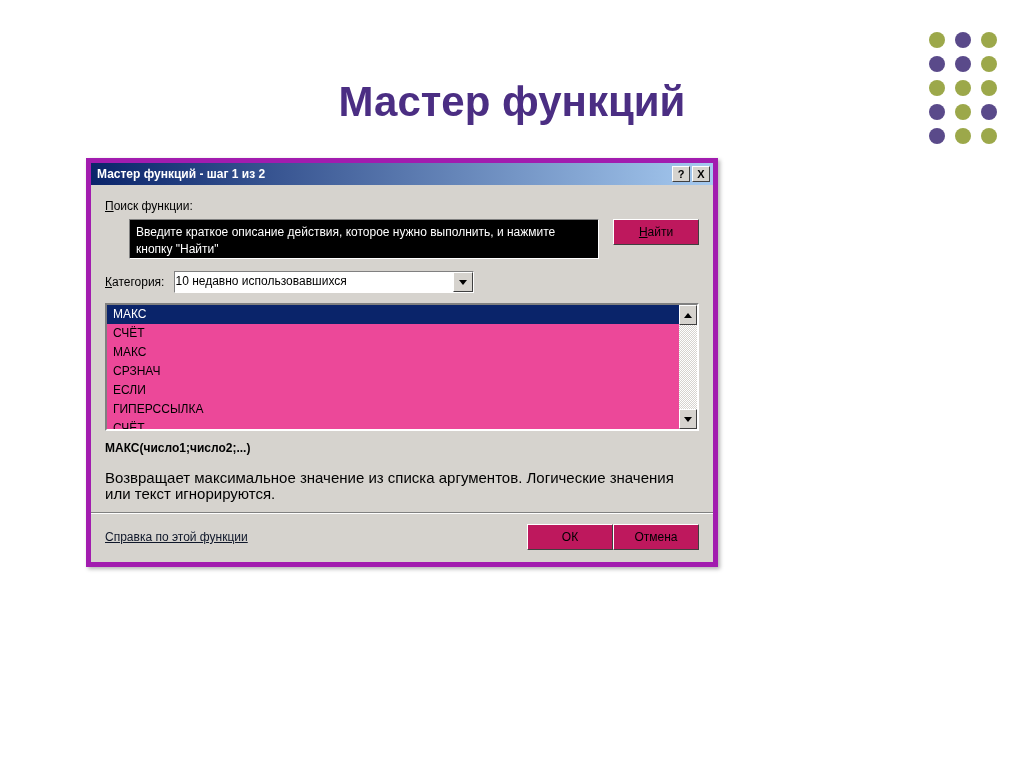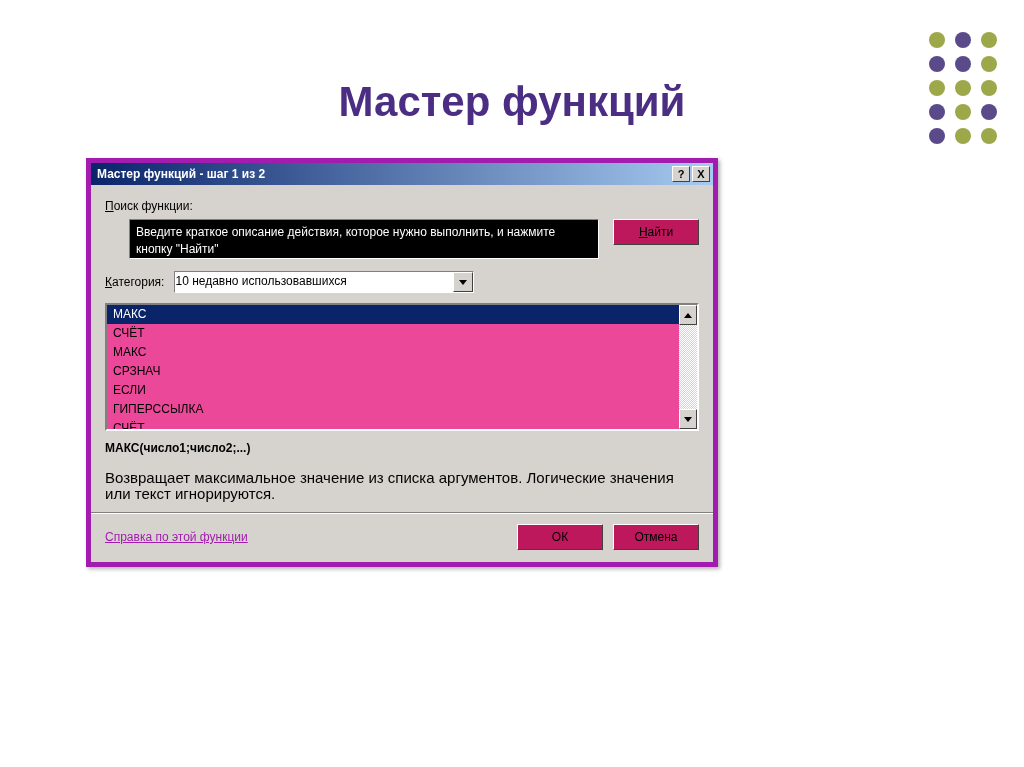--- a/index.html
+++ b/index.html
@@ -209,25 +209,25 @@
     background: #808080;
     border-bottom: 1px solid #fff;
     margin: 10px -14px 10px -14px;
   }
   .footer-row {
     display: flex;
     align-items: center;
     justify-content: space-between;
   }
   .help-link {
-    color: #a21caf;
+    color: #0f172a;
     text-decoration: underline;
     font-size: 12px;
   }
-  .footer-btns { display: flex; gap: 10px; }
+  .footer-btns { display: flex; }
 </style>
 </head>
 <body>
 
 <div class="slide-title">Мастер функций</div>
 
 <div class="decor-dots" id="decor-dots">
     <div class="row">
       <div class="dot" style="background: rgb(156, 168, 74);"></div>
       <div class="dot" style="background: rgb(90, 74, 138);"></div>

